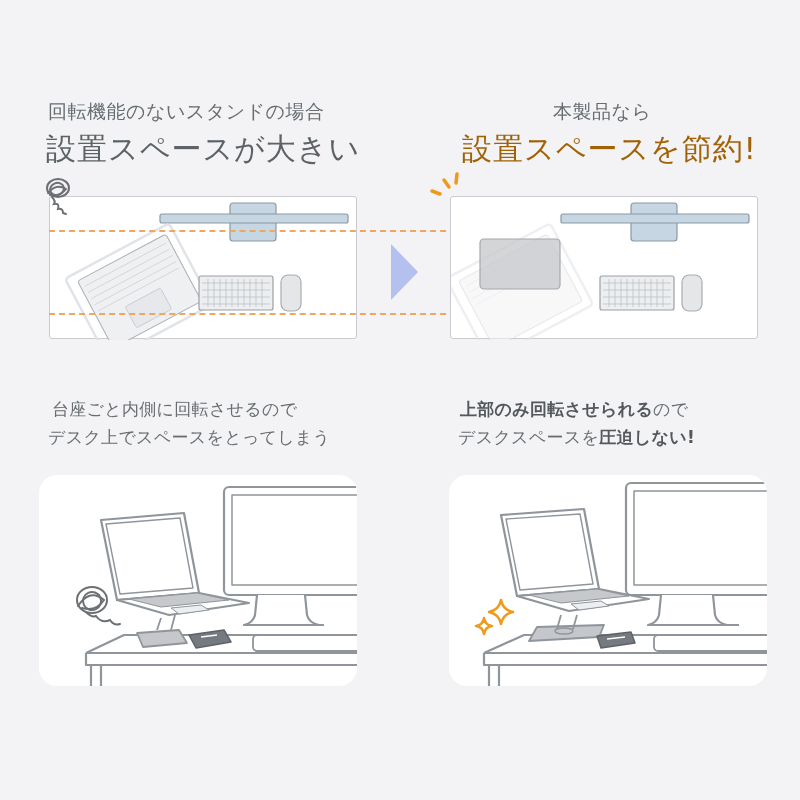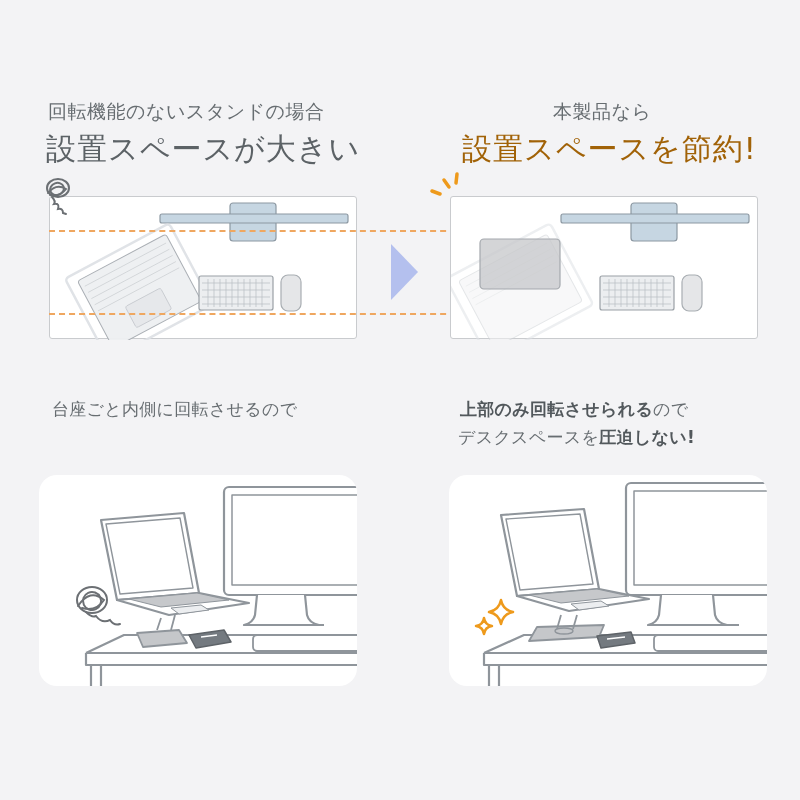--- a/index.html
+++ b/index.html
@@ -131,20 +131,21 @@
     <g stroke="#ee9a1c" stroke-width="3.5" stroke-linecap="round">
       <line x1="2" y1="19" x2="10" y2="22"></line>
       <line x1="14" y1="8" x2="19" y2="15"></line>
       <line x1="27" y1="2" x2="26" y2="11"></line>
     </g>
   </svg>
 </div>
 
 <div class="abs caption" style="left:48px; top:395px;">
   <div style="padding-left:4px;">台座ごと内側に回転させるので</div>
+  <div>デスク上でスペースをとってしまう</div>
 </div>
 <div class="abs caption" style="left:458px; top:395px;">
   <div style="padding-left:2px;"><b>上部のみ回転させられる</b><span>ので</span></div>
   <div><span>デスクスペースを</span><b>圧迫しない!</b></div>
 </div>
 
 <div class="abs card" style="left:39px; top:475px; width:318px; height:211px;">
   <svg width="318" height="211" viewBox="0 0 318 211">
     <g fill="none" stroke="#8f959b" stroke-width="2.2" stroke-linejoin="round">
 

